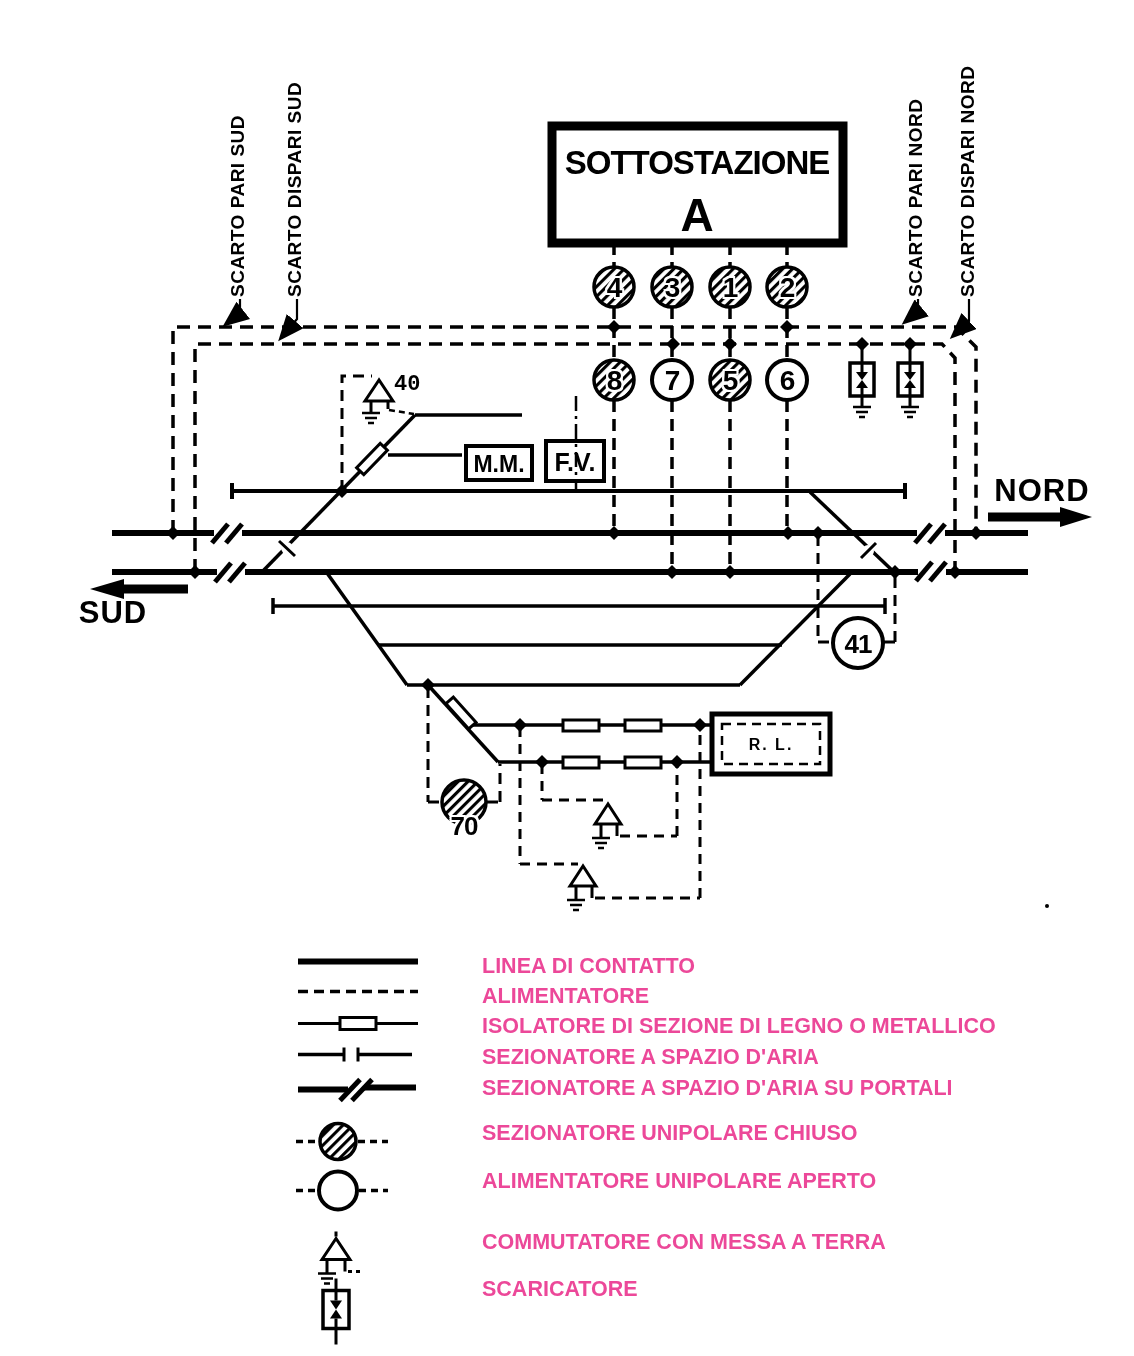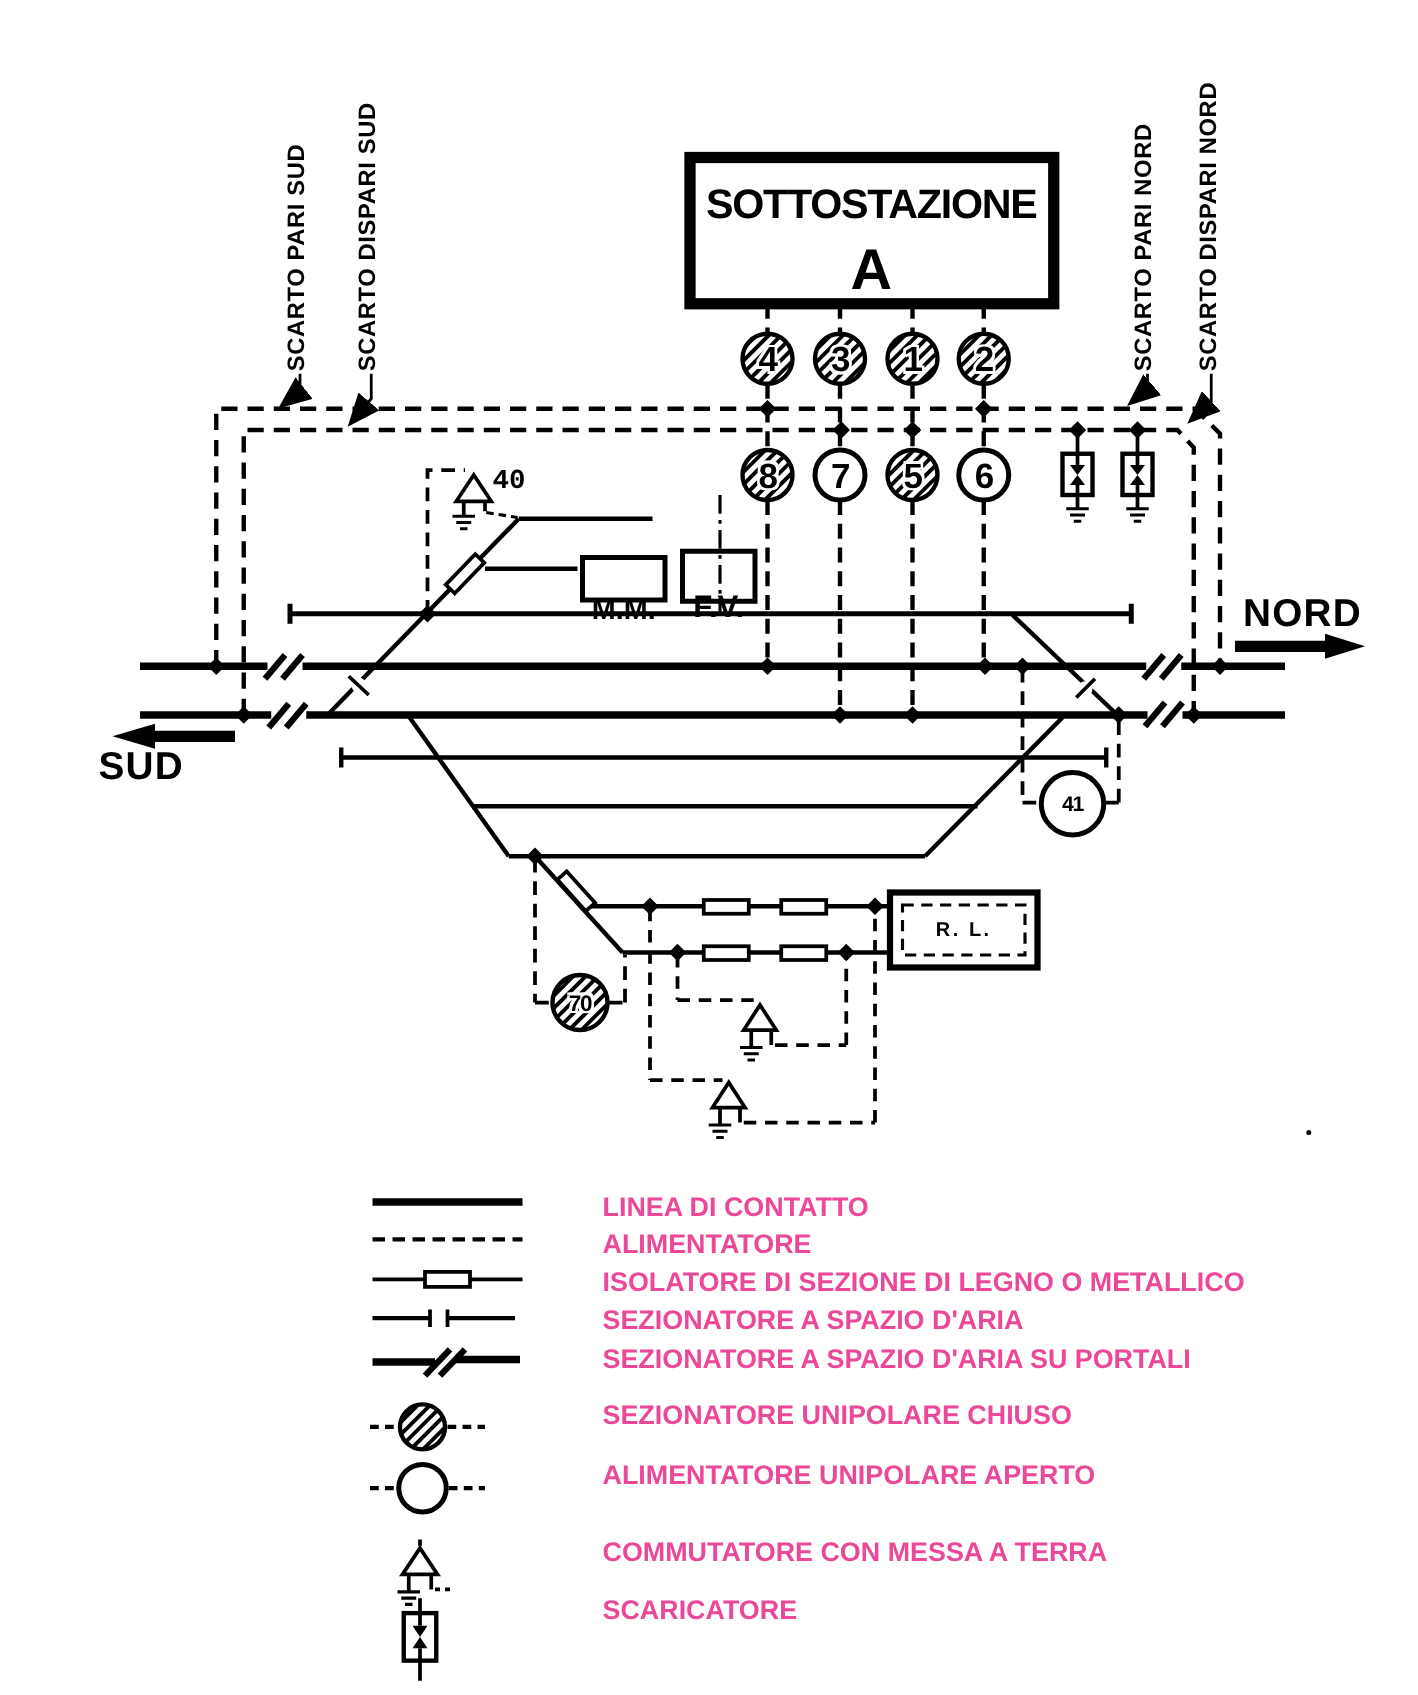--- a/index.html
+++ b/index.html
@@ -5,21 +5,21 @@
   html,body{margin:0;padding:0;background:#fff;}
   .canvas{position:relative;width:1128px;height:1356px;background:#fff;overflow:hidden;
           font-family:"Liberation Sans","DejaVu Sans",sans-serif;color:#000;}
   svg{position:absolute;left:0;top:0;}
   .ov{position:absolute;transform:translate(-50%,-50%);white-space:nowrap;font-weight:bold;color:#000;}
   .halo{text-shadow:-2px -2px 0 #fff,2px -2px 0 #fff,-2px 2px 0 #fff,2px 2px 0 #fff,
         -2px 0 0 #fff,2px 0 0 #fff,0 -2px 0 #fff,0 2px 0 #fff;}
   .cnum{font-size:28px;letter-spacing:-1px;}
   .title1{font-size:33px;letter-spacing:-1px;}
   .title2{font-size:46px;}
-  .boxlbl{font-size:23px;letter-spacing:0px;margin-top:24px;}
+  .boxlbl{font-size:23px;letter-spacing:0px;}
   .rllbl{font-size:16px;letter-spacing:2px;}
   .dirlbl{font-size:31px;letter-spacing:1px;}
   .rot{position:absolute;transform:rotate(-90deg);transform-origin:0 0;white-space:nowrap;
        font-weight:bold;font-size:19px;letter-spacing:0.5px;color:#000;}
   .n40{position:absolute;font-weight:bold;font-size:22px;color:#000;white-space:nowrap;font-family:Liberation Mono, monospace;}
   .lrow{position:absolute;left:296px;display:flex;align-items:center;transform:translateY(-50%);}
   .lsym{width:186px;display:flex;align-items:center;}
   .llabel{font-weight:bold;font-size:21.5px;letter-spacing:0px;color:#ec4899;white-space:nowrap;}
 </style>
 </head>
@@ -259,22 +259,22 @@
 <div class="ov title2" style="left:697px;top:215px;">A</div>
 
 <div class="ov cnum halo" style="left:614px;top:288px;">4</div>
 <div class="ov cnum halo" style="left:672px;top:288px;">3</div>
 <div class="ov cnum halo" style="left:730px;top:288px;">1</div>
 <div class="ov cnum halo" style="left:787px;top:288px;">2</div>
 <div class="ov cnum halo" style="left:614px;top:381px;">8</div>
 <div class="ov cnum" style="left:672px;top:381px;">7</div>
 <div class="ov cnum halo" style="left:730px;top:381px;">5</div>
 <div class="ov cnum" style="left:787px;top:381px;">6</div>
-<div class="ov cnum" style="left:858px;top:644px;font-size:17px;">41</div>
-<div class="ov cnum halo" style="left:464px;top:803px;font-size:18px;">70</div>
+<div class="ov cnum" style="left:858px;top:644px;font-size:26px;">41</div>
+<div class="ov cnum halo" style="left:464px;top:826px;font-size:26px;">70</div>
 <div class="n40" style="left:394px;top:372px;">40</div>
 
 <div class="ov boxlbl" style="left:499px;top:464px;">M.M.</div>
 <div class="ov boxlbl" style="left:575px;top:462px;font-size:25px;">F.V.</div>
 <div class="ov rllbl" style="left:771px;top:745px;">R. L.</div>
 
 <div class="ov dirlbl" style="left:1042px;top:491px;">NORD</div>
 <div class="ov dirlbl" style="left:113px;top:613px;">SUD</div>
 
 <div class="rot" style="left:227px;top:297px;">SCARTO PARI SUD</div>

